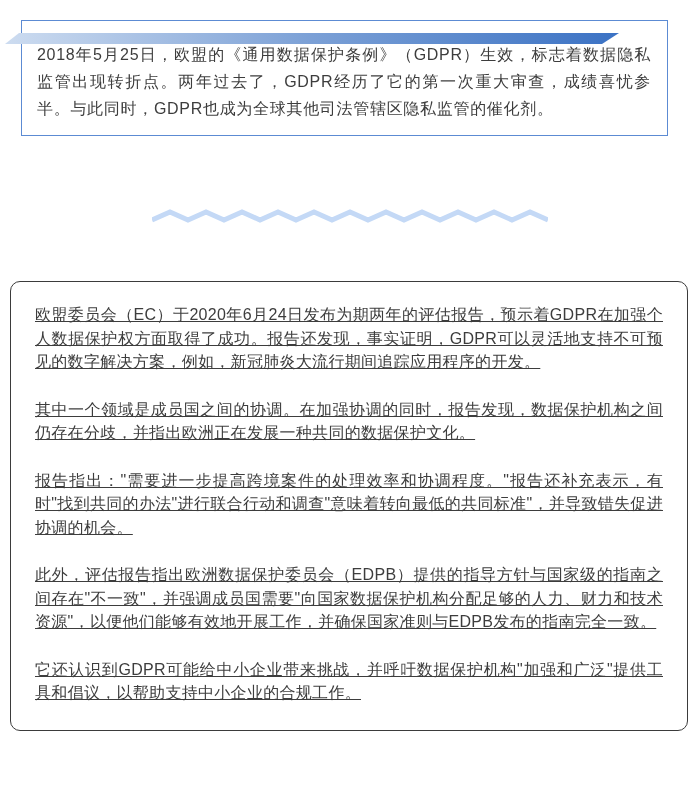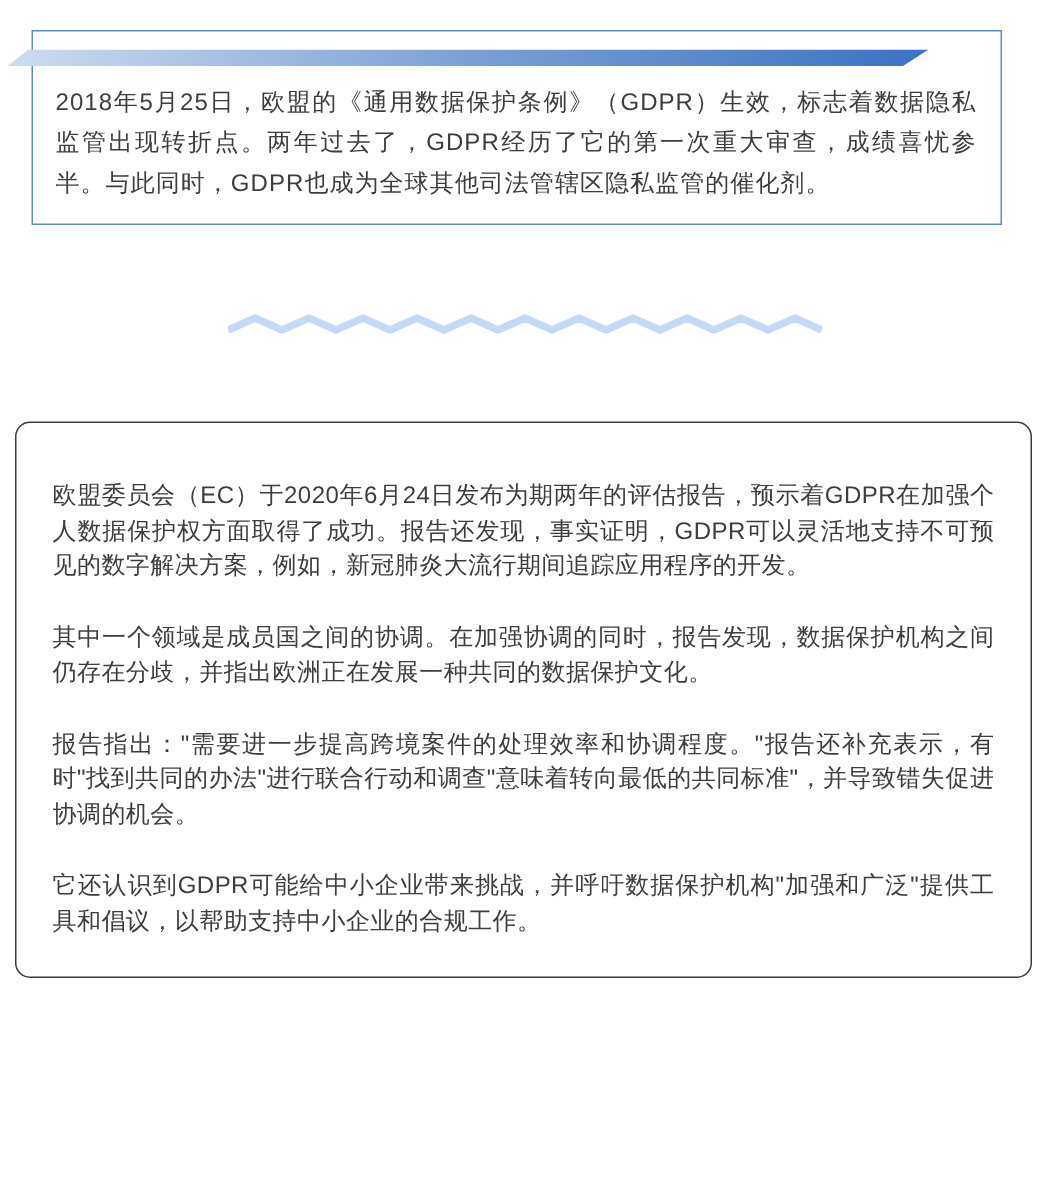--- a/index.html
+++ b/index.html
@@ -11,21 +11,21 @@
     overflow:hidden;
   }
 
   
   .intro-box {
     position:absolute;
     left:21px; top:20px;
     width:647px;
     box-sizing:border-box;
     border:1px solid var(--intro-border-blue, #5c8bd3);
-    padding:34px 16px 13px 15px;
+    padding:20px 16px 13px 15px;
     background:#ffffff;
   }
   .ribbon {
     position:absolute;
     left:-17px; top:12px;
     width:614px; height:12px;
     display:block;
   }
   .intro-text {
     margin:0;
@@ -68,26 +68,27 @@
     position:absolute;
     left:10px; top:281px;
     width:678px;
     box-sizing:border-box;
     border:1px solid var(--article-border, #3b3b3b);
     border-radius:10px;
     padding:21px 24px 1px 24px;
     background:#ffffff;
   }
   .article-box p {
-    margin:16px 0 24px 0;
+    margin:0 0 24px 0;
     font-size:16px;
     line-height:23.5px;
     letter-spacing:0.3px;
     color:var(--body-text, #3d3d3d);
     text-align:justify;
+    text-decoration:underline;
   }
 </style>
 </head>
 <body>
 
 <div class="page">
 
   <section class="intro-box">
     <svg class="ribbon" viewBox="0 0 614 12" preserveAspectRatio="none" aria-hidden="true">
       <defs>
@@ -106,16 +107,17 @@
     <br>
     <svg class="zigzag" viewBox="0 0 396 14" preserveAspectRatio="none" aria-hidden="true">
       <polyline points="0,11 18,3 36,11 54,3 72,11 90,3 108,11 126,3 144,11 162,3 180,11 198,3 216,11 234,3 252,11 270,3 288,11 306,3 324,11 342,3 360,11 378,3 396,11"></polyline>
     </svg>
   </header>
 
   <section class="article-box">
     <p>欧盟委员会（EC）于2020年6月24日发布为期两年的评估报告，预示着GDPR在加强个人数据保护权方面取得了成功。报告还发现，事实证明，GDPR可以灵活地支持不可预见的数字解决方案，例如，新冠肺炎大流行期间追踪应用程序的开发。</p>
     <p>其中一个领域是成员国之间的协调。在加强协调的同时，报告发现，数据保护机构之间仍存在分歧，并指出欧洲正在发展一种共同的数据保护文化。</p>
     <p>报告指出："需要进一步提高跨境案件的处理效率和协调程度。"报告还补充表示，有时"找到共同的办法"进行联合行动和调查"意味着转向最低的共同标准"，并导致错失促进协调的机会。</p>
+    <p>此外，评估报告指出欧洲数据保护委员会（EDPB）提供的指导方针与国家级的指南之间存在"不一致"，并强调成员国需要"向国家数据保护机构分配足够的人力、财力和技术资源"，以便他们能够有效地开展工作，并确保国家准则与EDPB发布的指南完全一致。</p>
     <p>它还认识到GDPR可能给中小企业带来挑战，并呼吁数据保护机构"加强和广泛"提供工具和倡议，以帮助支持中小企业的合规工作。</p>
   </section>
 
 </div>
 
 </body></html>

